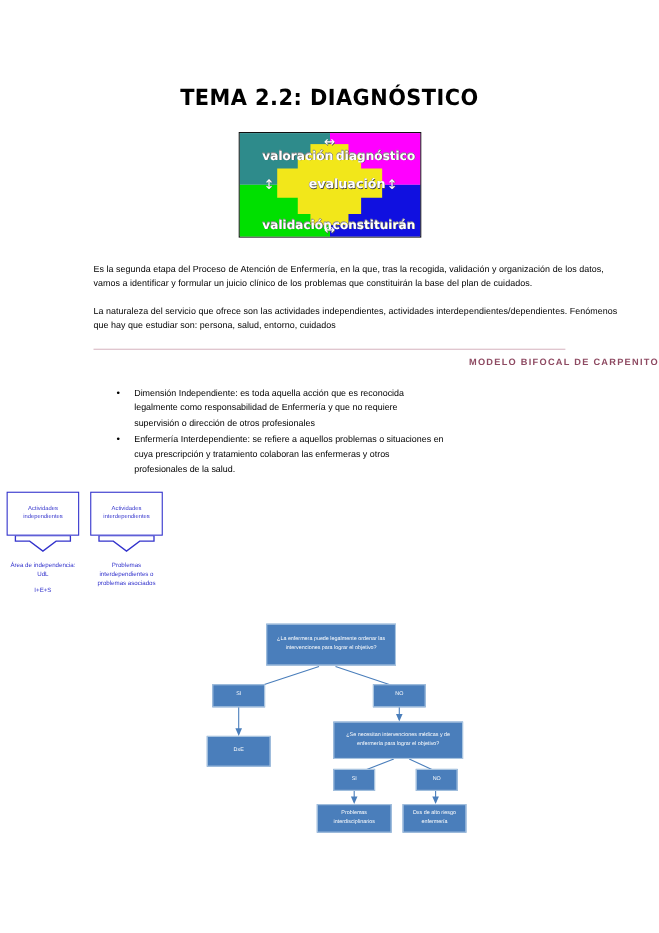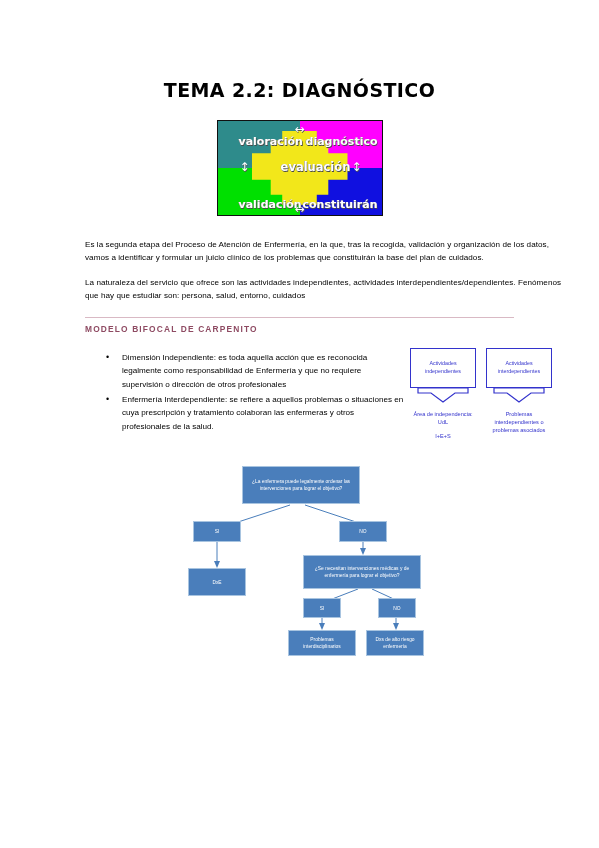--- a/index.html
+++ b/index.html
@@ -119,27 +119,29 @@
     height: 1px;
     background: #d9b9c4;
   }
   .section-title {
     margin: 6px 0 0 0;
     padding: 0 0 0 85px;
     font-size: 8.4px;
     font-weight: bold;
     letter-spacing: 1.15px;
     color: #8e4a62;
+    text-align: right;
   }
 
   
   .mid-row {
     display: flex;
     padding: 9px 8px 0 0;
     align-items: flex-start;
+    flex-direction: column;
   }
   .bullets {
     width: 300px;
     margin-left: 104px;
     padding: 0;
     list-style: none;
     font-size: 8.1px;
     line-height: 1.68;
   }
   .bullets li {

